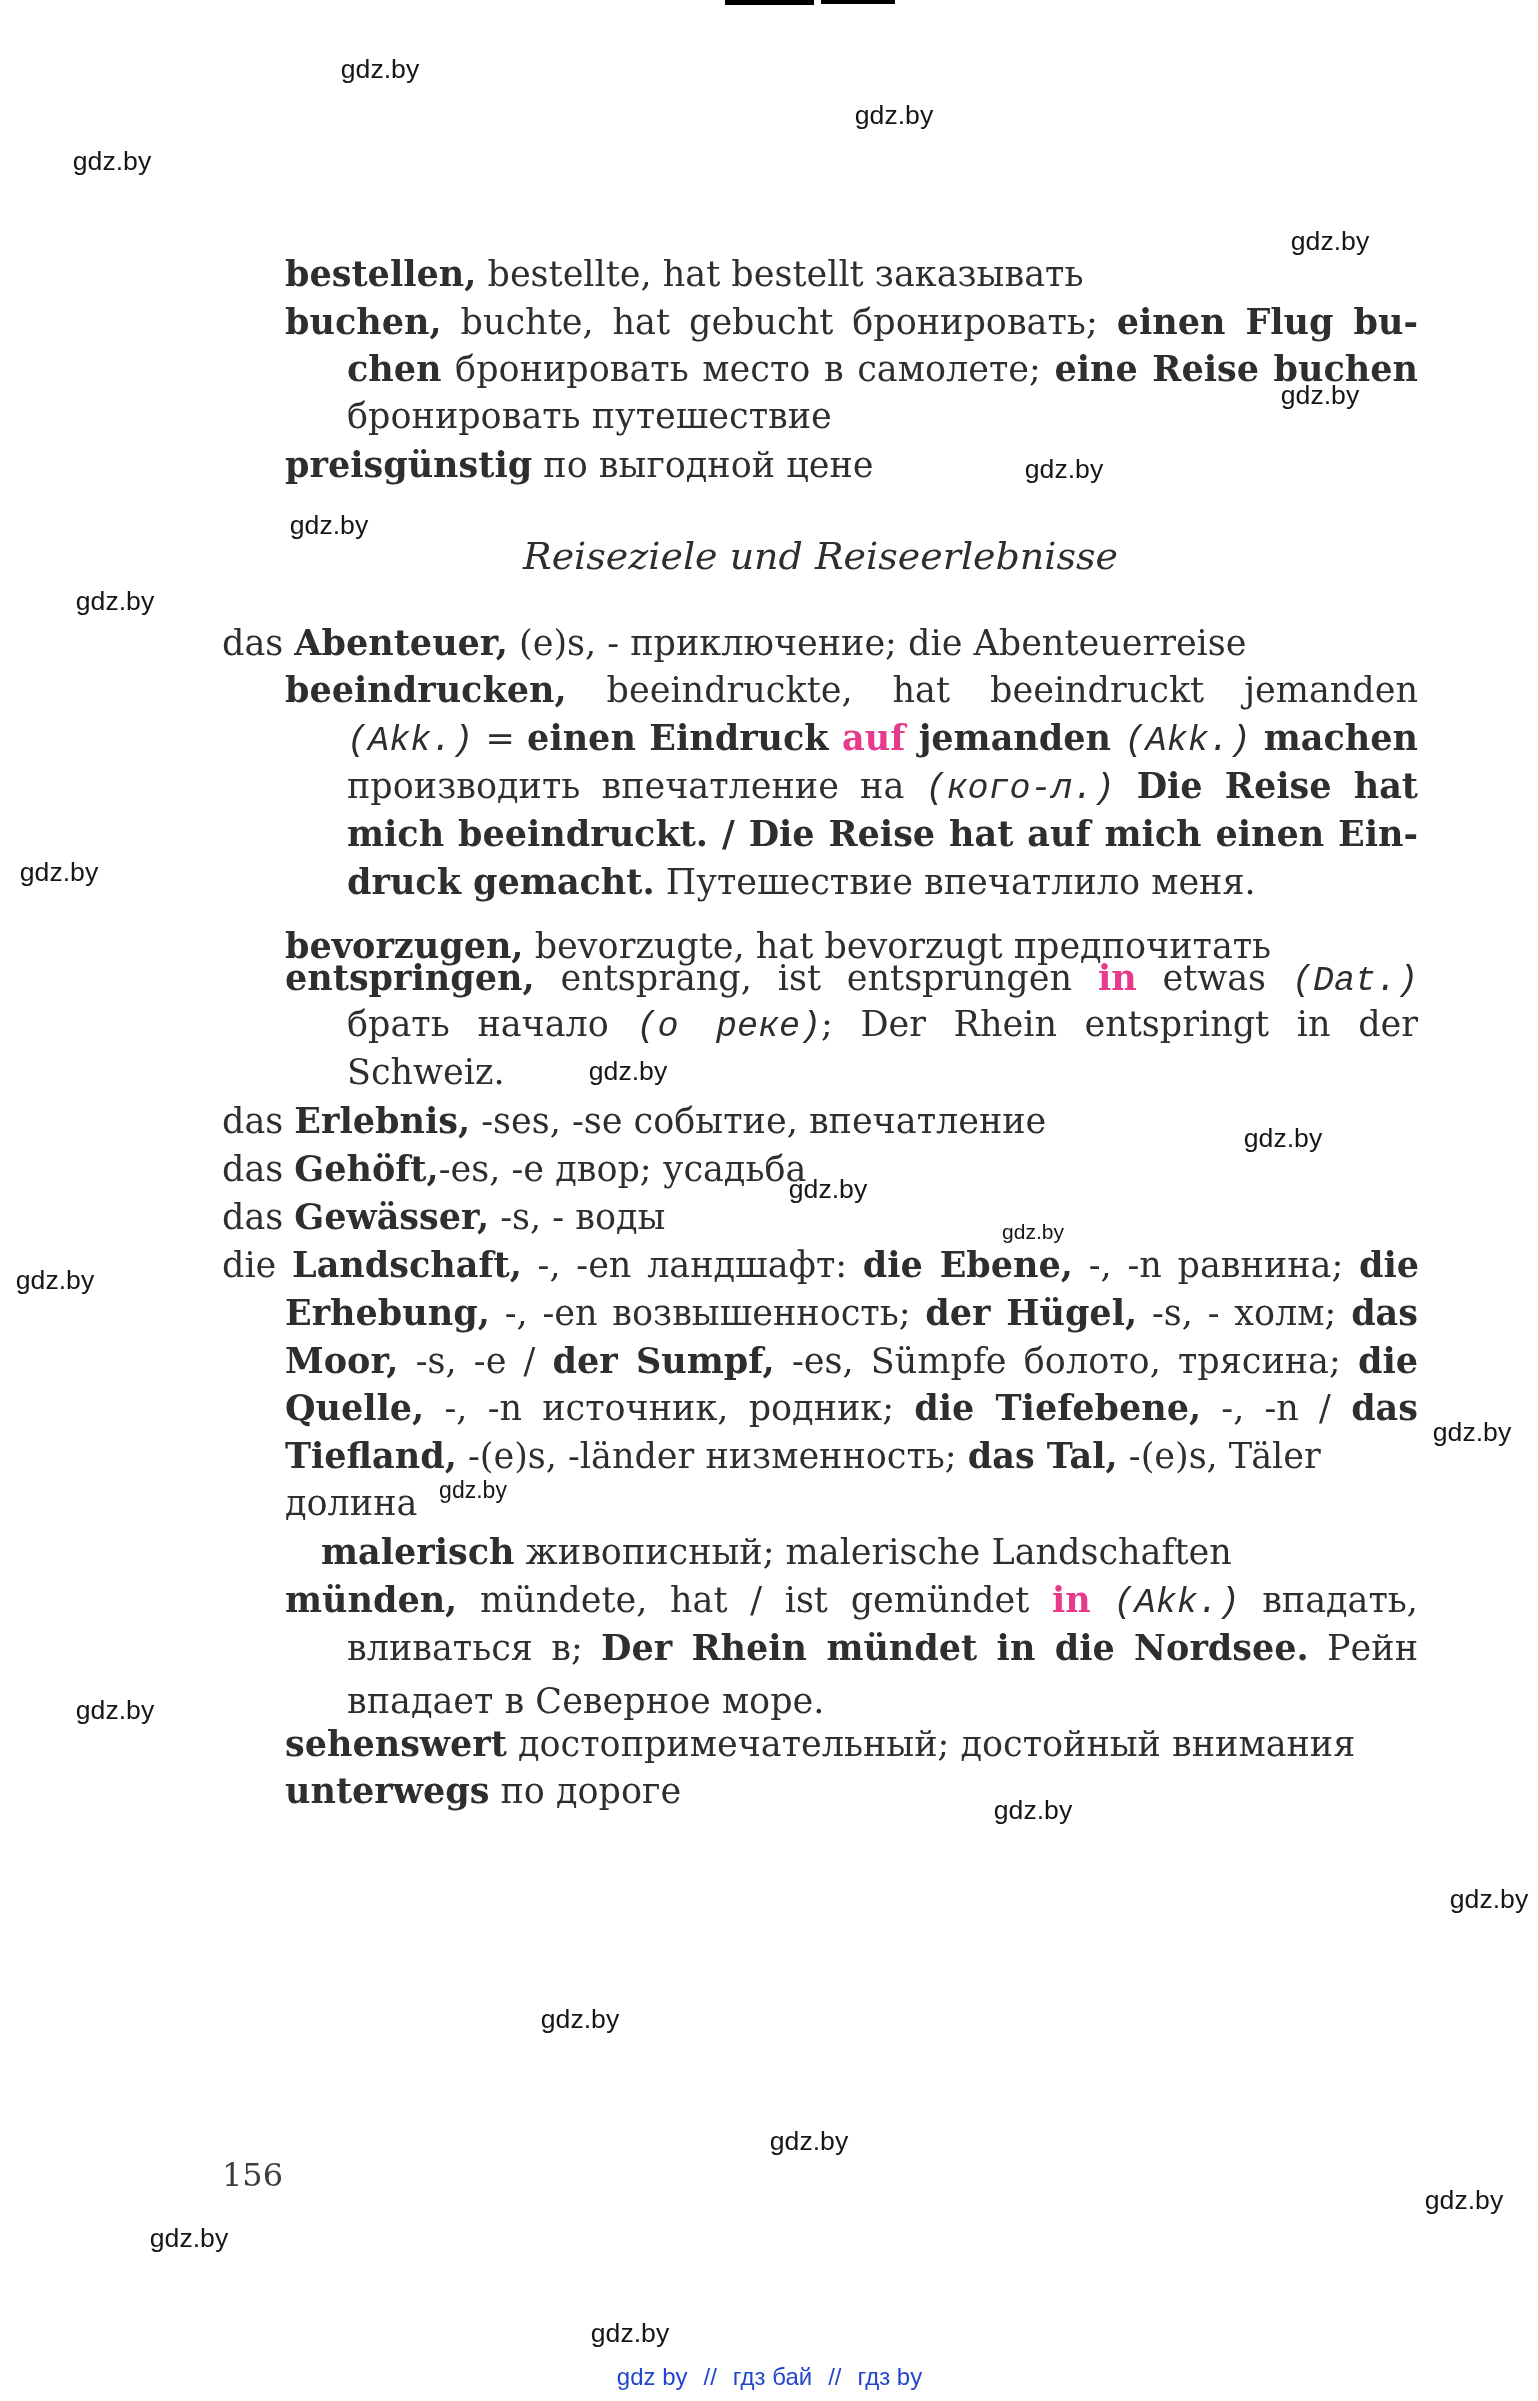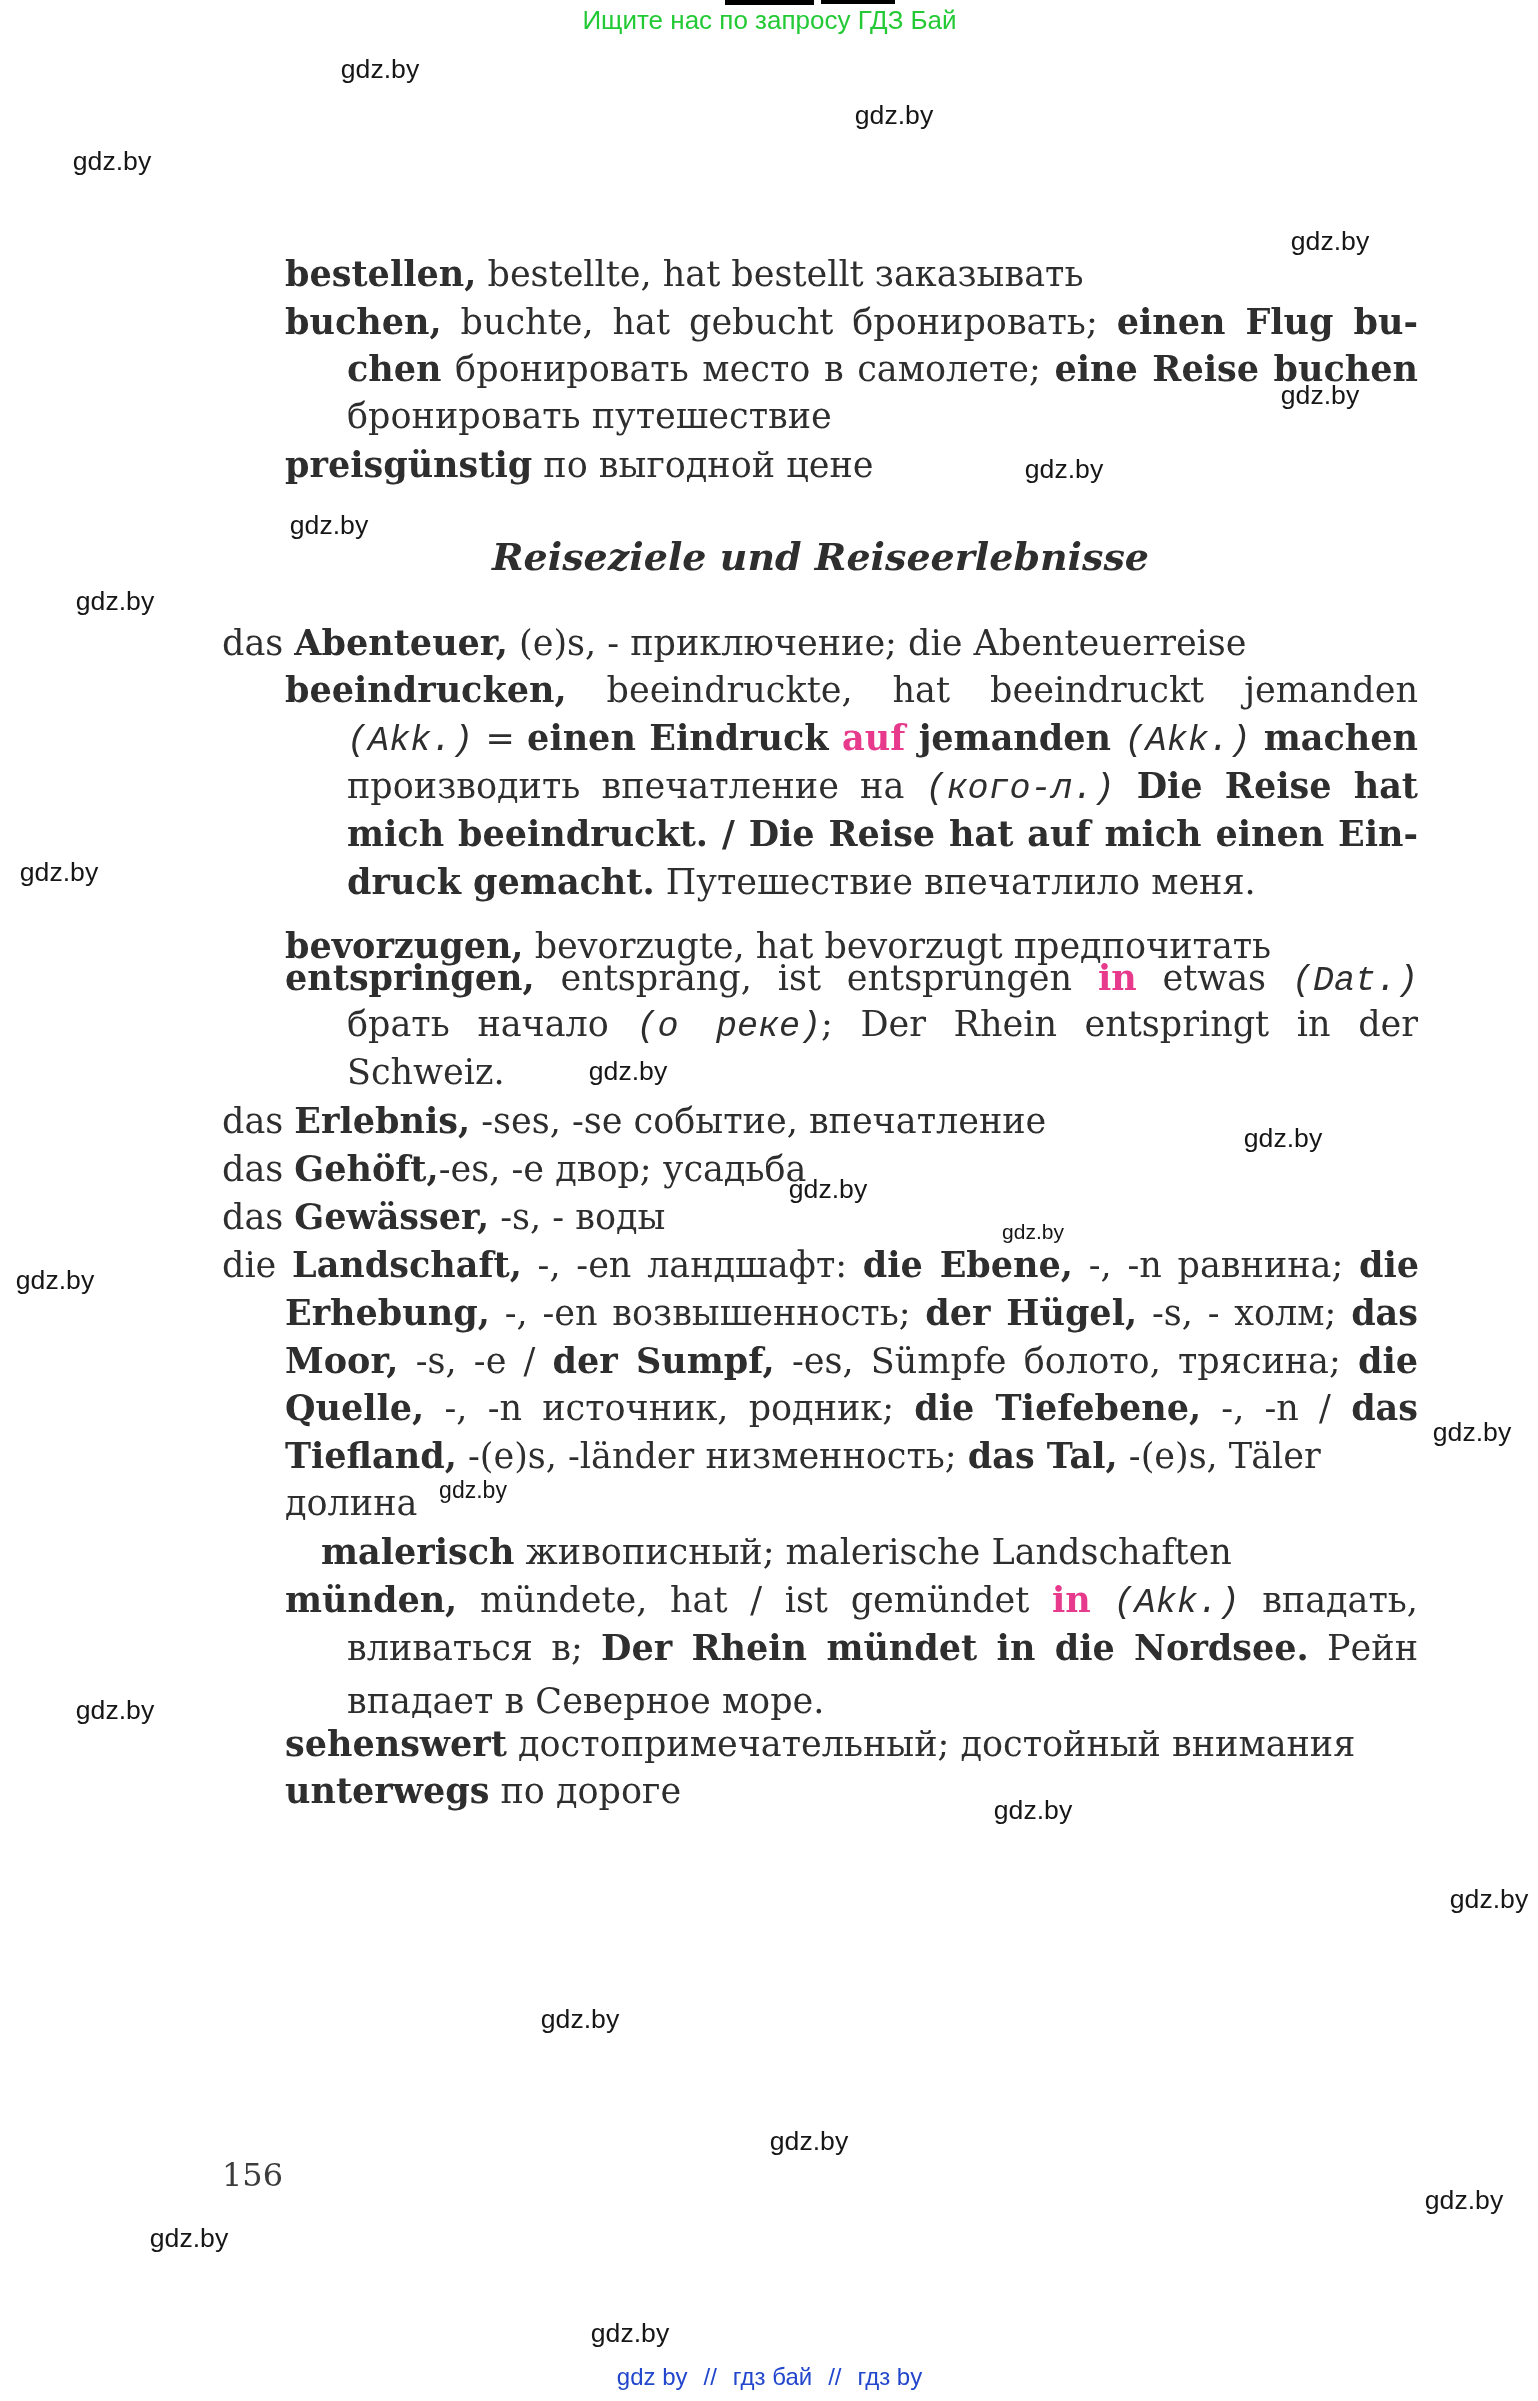--- a/index.html
+++ b/index.html
@@ -25,21 +25,21 @@
     transform:translate(-50%,-50%);
     font-family:"Liberation Sans","DejaVu Sans",sans-serif;
     color:var(--wm,#161616);
     white-space:nowrap;
   }
   .heading{
     position:absolute;
     left:222px; top:534px; width:1197px;
     text-align:center;
     font-size:38px;
-    font-weight:bold;
+    font-weight:normal;
     font-style:italic;
     color:var(--body,#2e2e2e);
   }
   .line{
     position:absolute;
     font-size:35px;
     line-height:1.25;
     color:var(--body,#2e2e2e);
   }
   .line.j{ text-align:justify; text-align-last:justify; }
@@ -71,21 +71,20 @@
   .links a{color:var(--blue,#2247cc); text-decoration:none; cursor:pointer;}
 </style>
 </head>
 <body>
 
 <div class="page">
 
   <div class="artifact" style="left:725px;top:0;width:89px;height:5.3px;"></div>
   <div class="artifact" style="left:821px;top:0;width:74px;height:4.4px;"></div>
 
-  <div class="banner">Ищите нас по запросу ГДЗ Бай</div>
 
   <div>
       <span class="wm" style="left: 380px; top: 69px; font-size: 26.6px;">gdz.by</span>
       <span class="wm" style="left: 894px; top: 115px; font-size: 26.6px;">gdz.by</span>
       <span class="wm" style="left: 112px; top: 161px; font-size: 26.6px;">gdz.by</span>
       <span class="wm" style="left: 1330px; top: 241px; font-size: 26.6px;">gdz.by</span>
       <span class="wm" style="left: 1320px; top: 395px; font-size: 26.6px;">gdz.by</span>
       <span class="wm" style="left: 1064px; top: 469px; font-size: 26.6px;">gdz.by</span>
       <span class="wm" style="left: 329px; top: 525px; font-size: 26.6px;">gdz.by</span>
       <span class="wm" style="left: 115px; top: 601px; font-size: 26.6px;">gdz.by</span>

